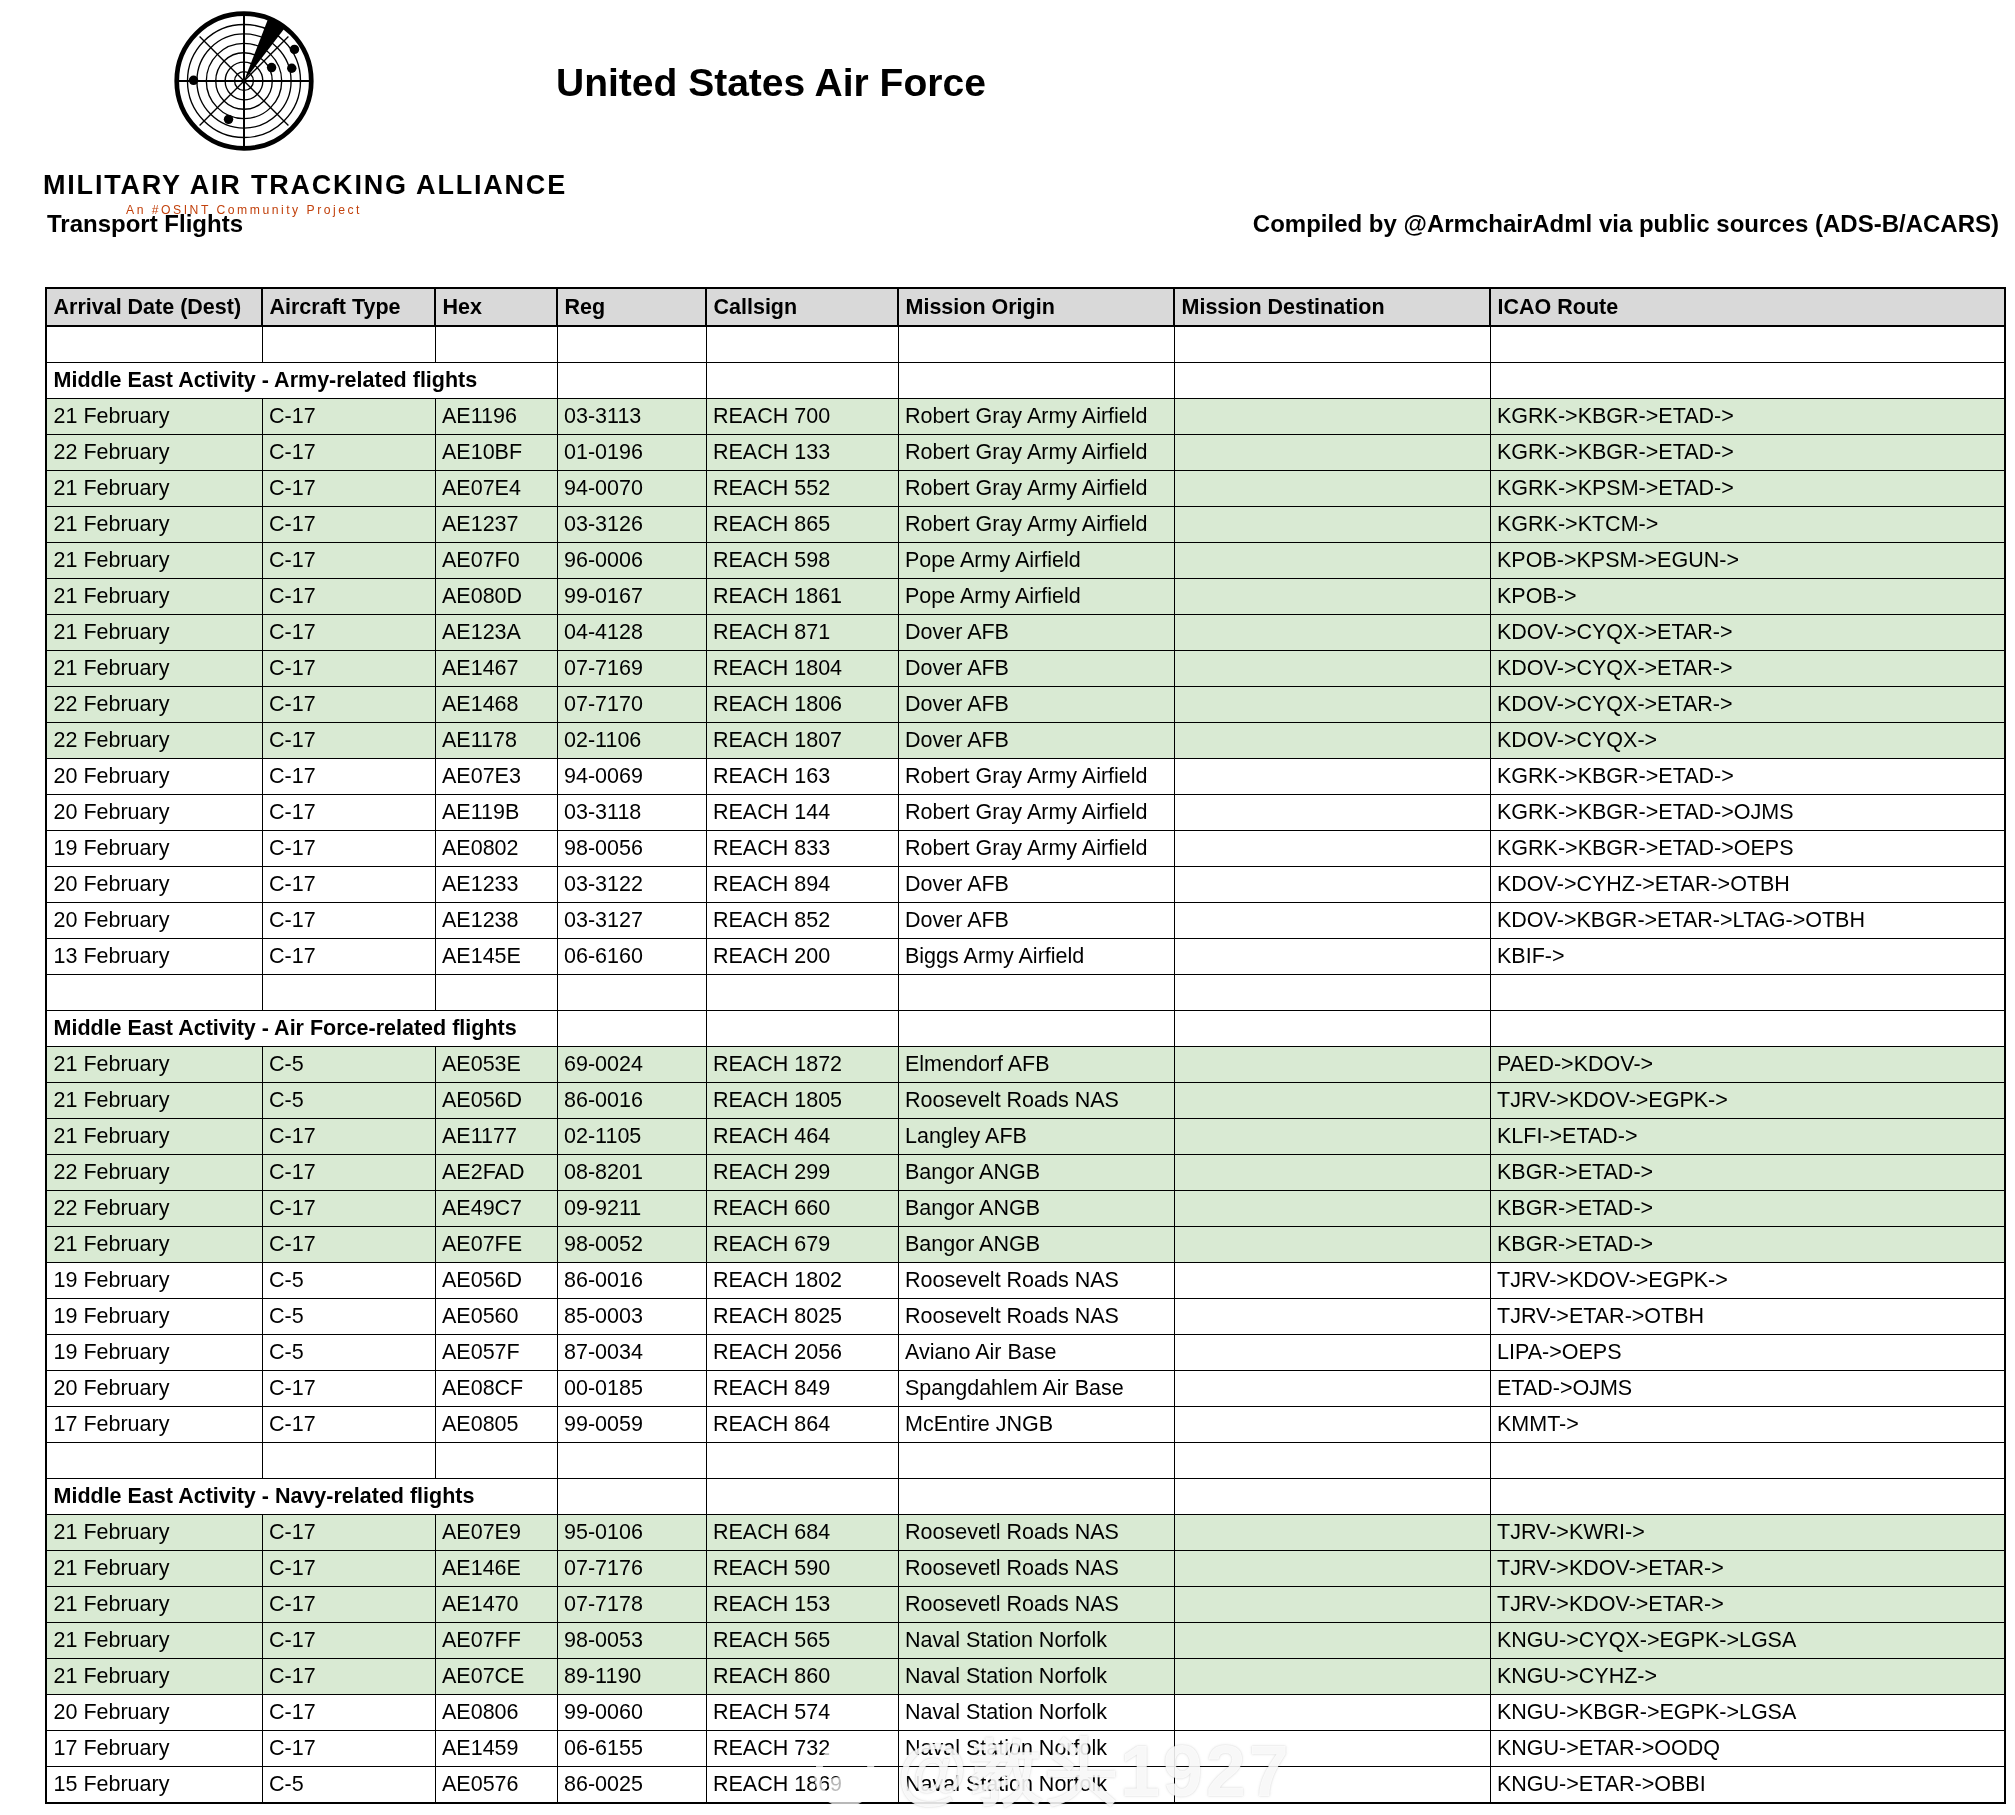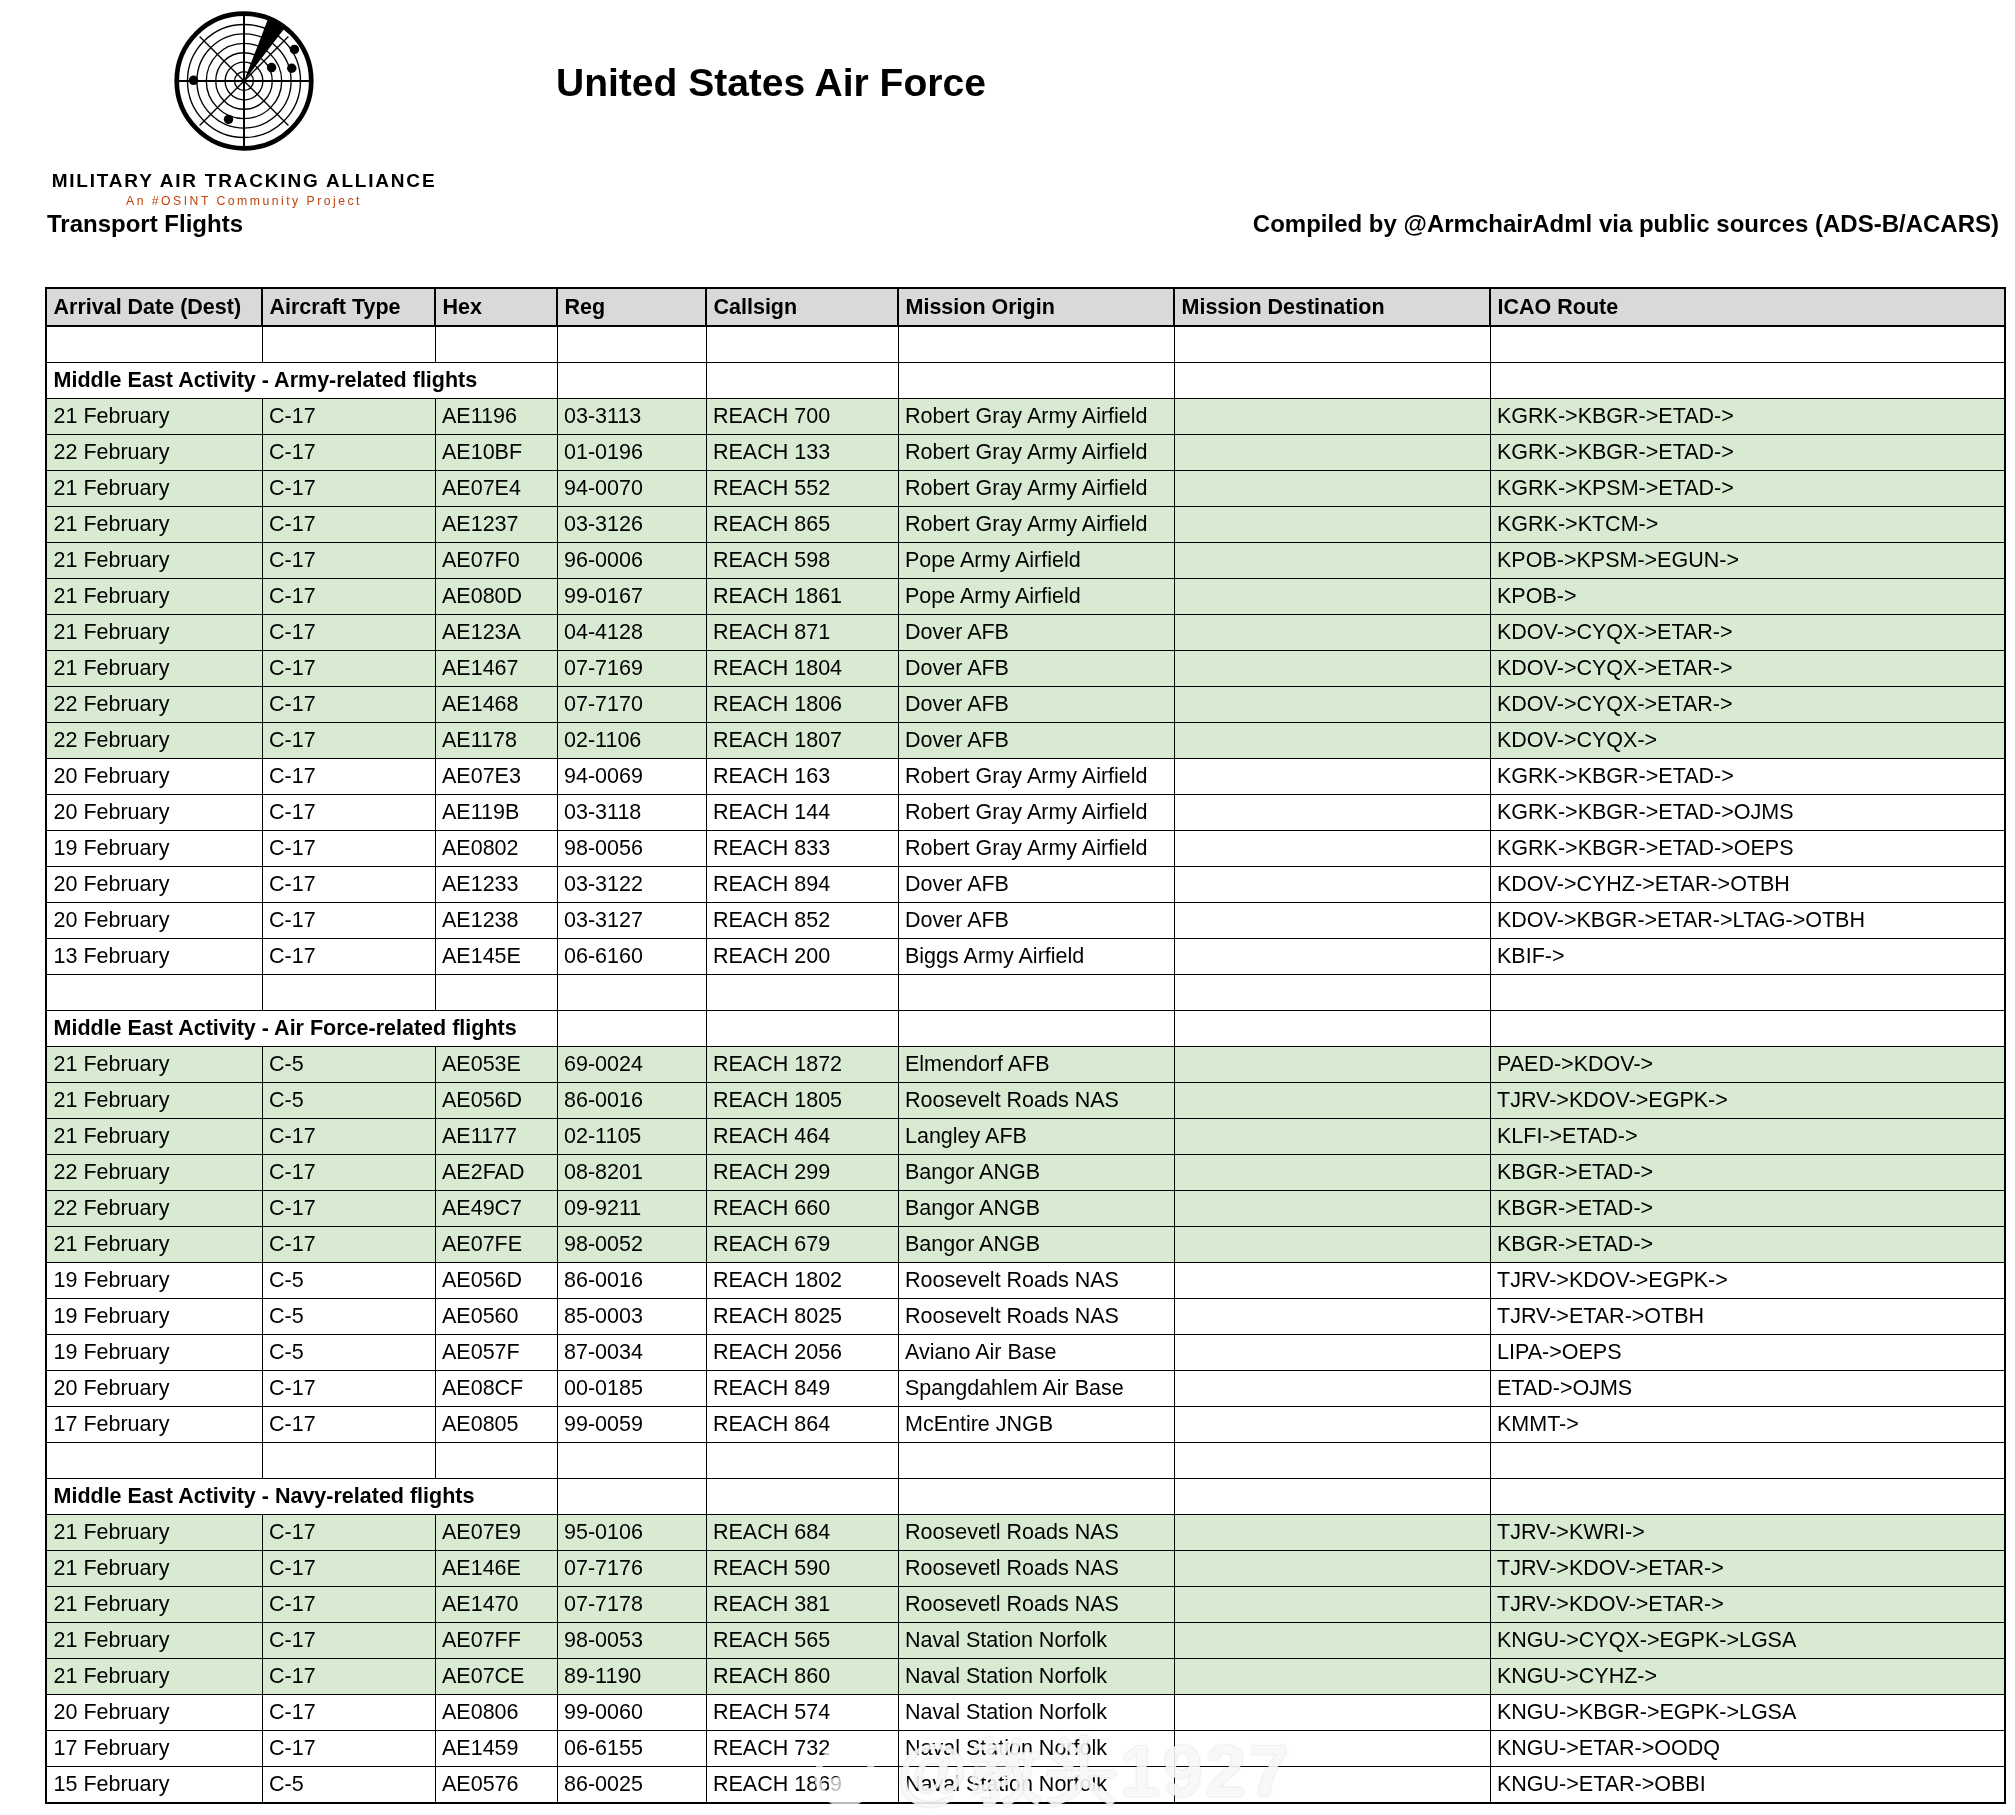--- a/index.html
+++ b/index.html
@@ -4,21 +4,21 @@
 <style>
   html,body { margin:0; padding:0; }
   body {
     width:2015px; height:1816px; position:relative; overflow:hidden;
     background:#ffffff; font-family:"Liberation Sans", sans-serif; color:#000;
   }
 
   
   .logo-wrap { position:absolute; left:43px; top:7.2px; width:402px; text-align:center; }
   .radar-svg { display:block; margin:0 auto; }
-  .logo-wordmark { margin-top:14.4px; font-size:19px; font-weight:bold; letter-spacing:1.8px; white-space:nowrap; }
+  .logo-wordmark { margin-top:14.4px; font-size:27px; font-weight:bold; letter-spacing:1.8px; white-space:nowrap; }
   .logo-tagline { margin-top:2.9px; font-size:12.2px; letter-spacing:2.5px; color:#c2410c; white-space:nowrap; }
 
   
   .doc-title { position:absolute; left:556px; top:59px; font-size:39px; font-weight:bold; line-height:48px; white-space:nowrap; }
   .table-label { position:absolute; left:47px; top:210px; font-size:24px; font-weight:bold; }
   .credit { position:absolute; right:16px; top:210px; font-size:24px; font-weight:bold; white-space:nowrap; }
 
   
   .sheet-table {
     position:absolute; left:45px; top:239px; width:1959px;
@@ -448,21 +448,21 @@
         <td>REACH 590</td>
         <td>Roosevetl Roads NAS</td>
         <td></td>
         <td>TJRV-&gt;KDOV-&gt;ETAR-&gt;</td>
       </tr>
       <tr class="data-row hl">
         <td>21 February</td>
         <td>C-17</td>
         <td>AE1470</td>
         <td>07-7178</td>
-        <td>REACH 381</td>
+        <td>REACH 153</td>
         <td>Roosevetl Roads NAS</td>
         <td></td>
         <td>TJRV-&gt;KDOV-&gt;ETAR-&gt;</td>
       </tr>
       <tr class="data-row hl">
         <td>21 February</td>
         <td>C-17</td>
         <td>AE07FF</td>
         <td>98-0053</td>
         <td>REACH 565</td>

